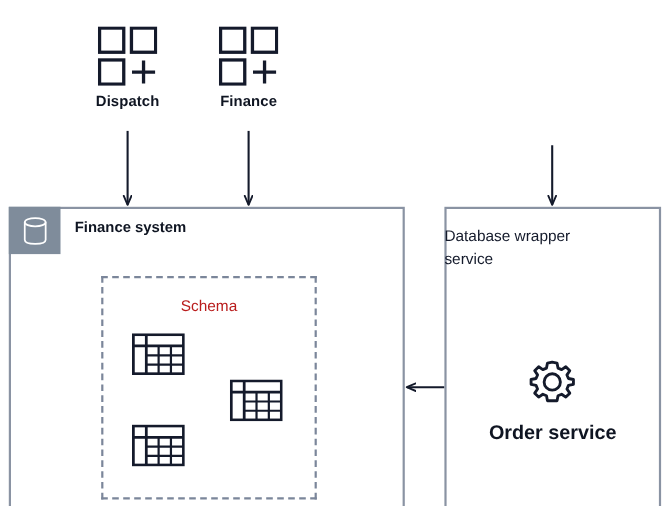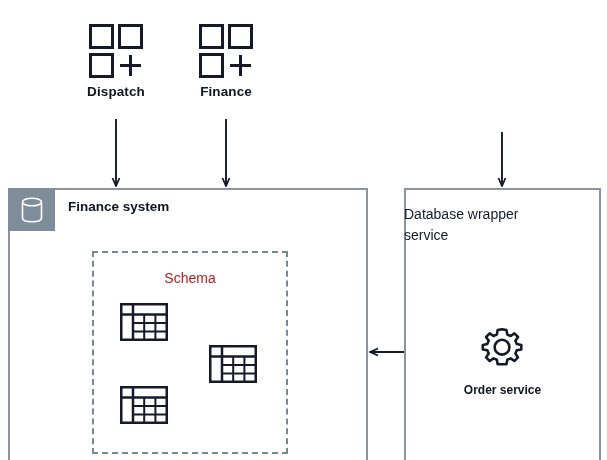--- a/index.html
+++ b/index.html
@@ -96,21 +96,21 @@
     text-align: center;
     font-size: 14px;
     color: #b91c1c;
   }
   .order-label {
     position: absolute;
     left: 404px;
     top: 367px;
     width: 197px;
     text-align: center;
-    font-size: 12px;
+    font-size: 18px;
     font-weight: bold;
     color: #0f1522;
   }
   .tbl { position: absolute; }
   .gear-wrap { position: absolute; left: 479px; top: 310px; }
 </style>
 </head>
 <body>
 
 <div class="canvas">

